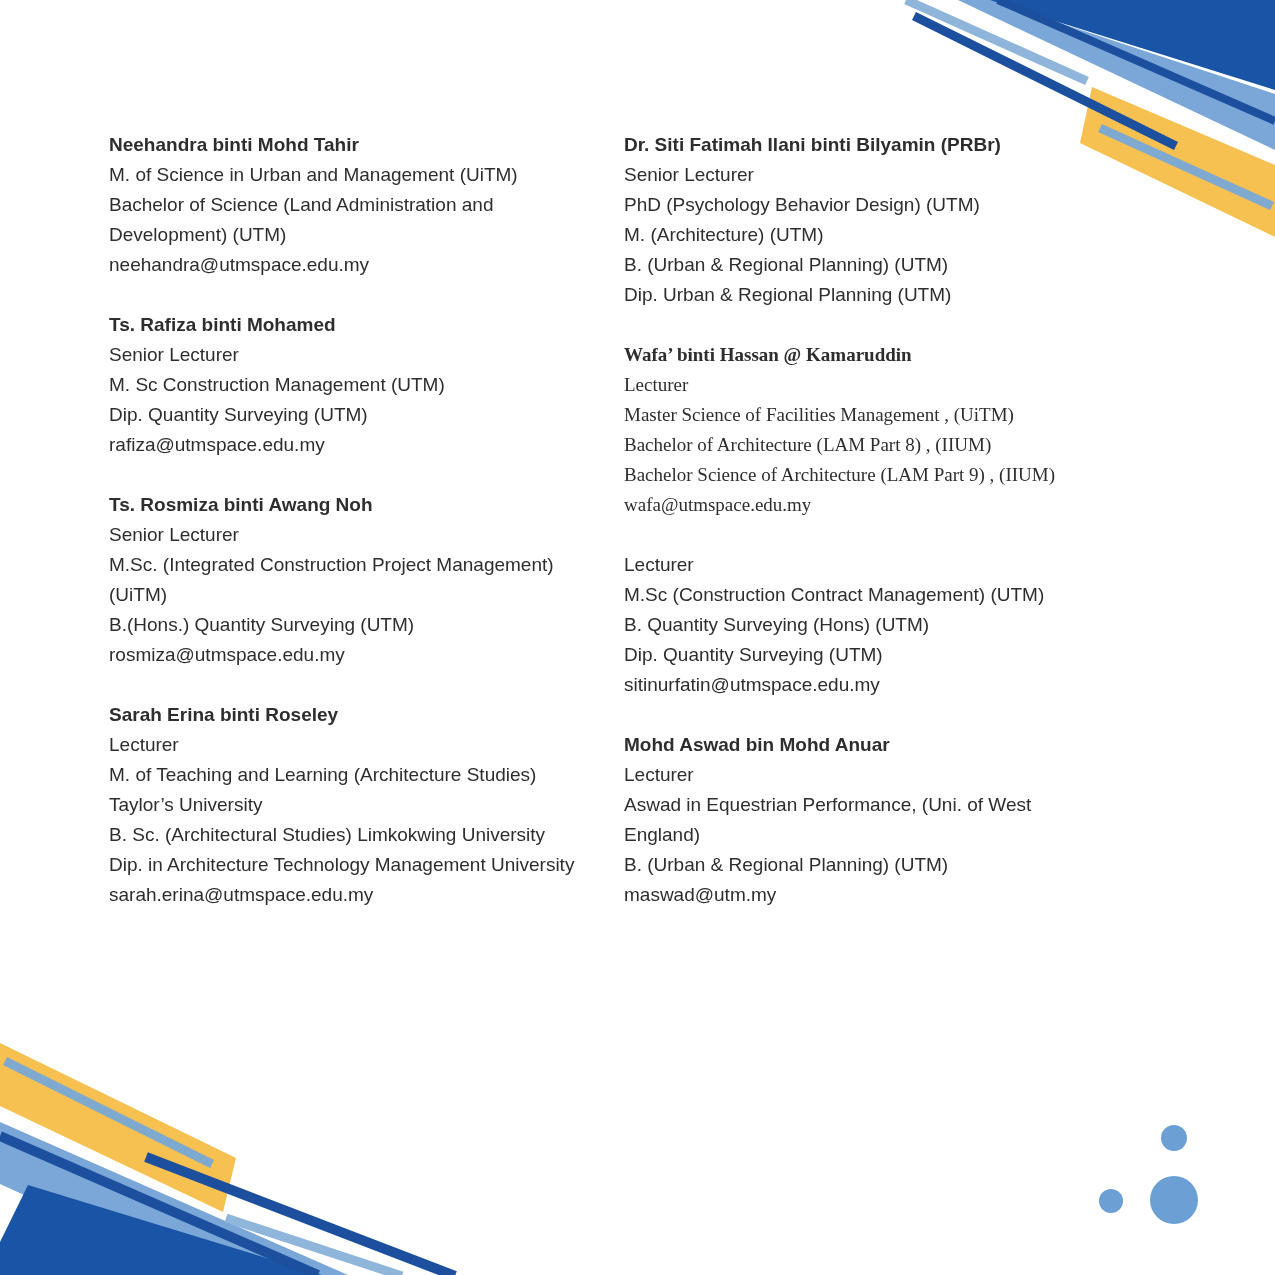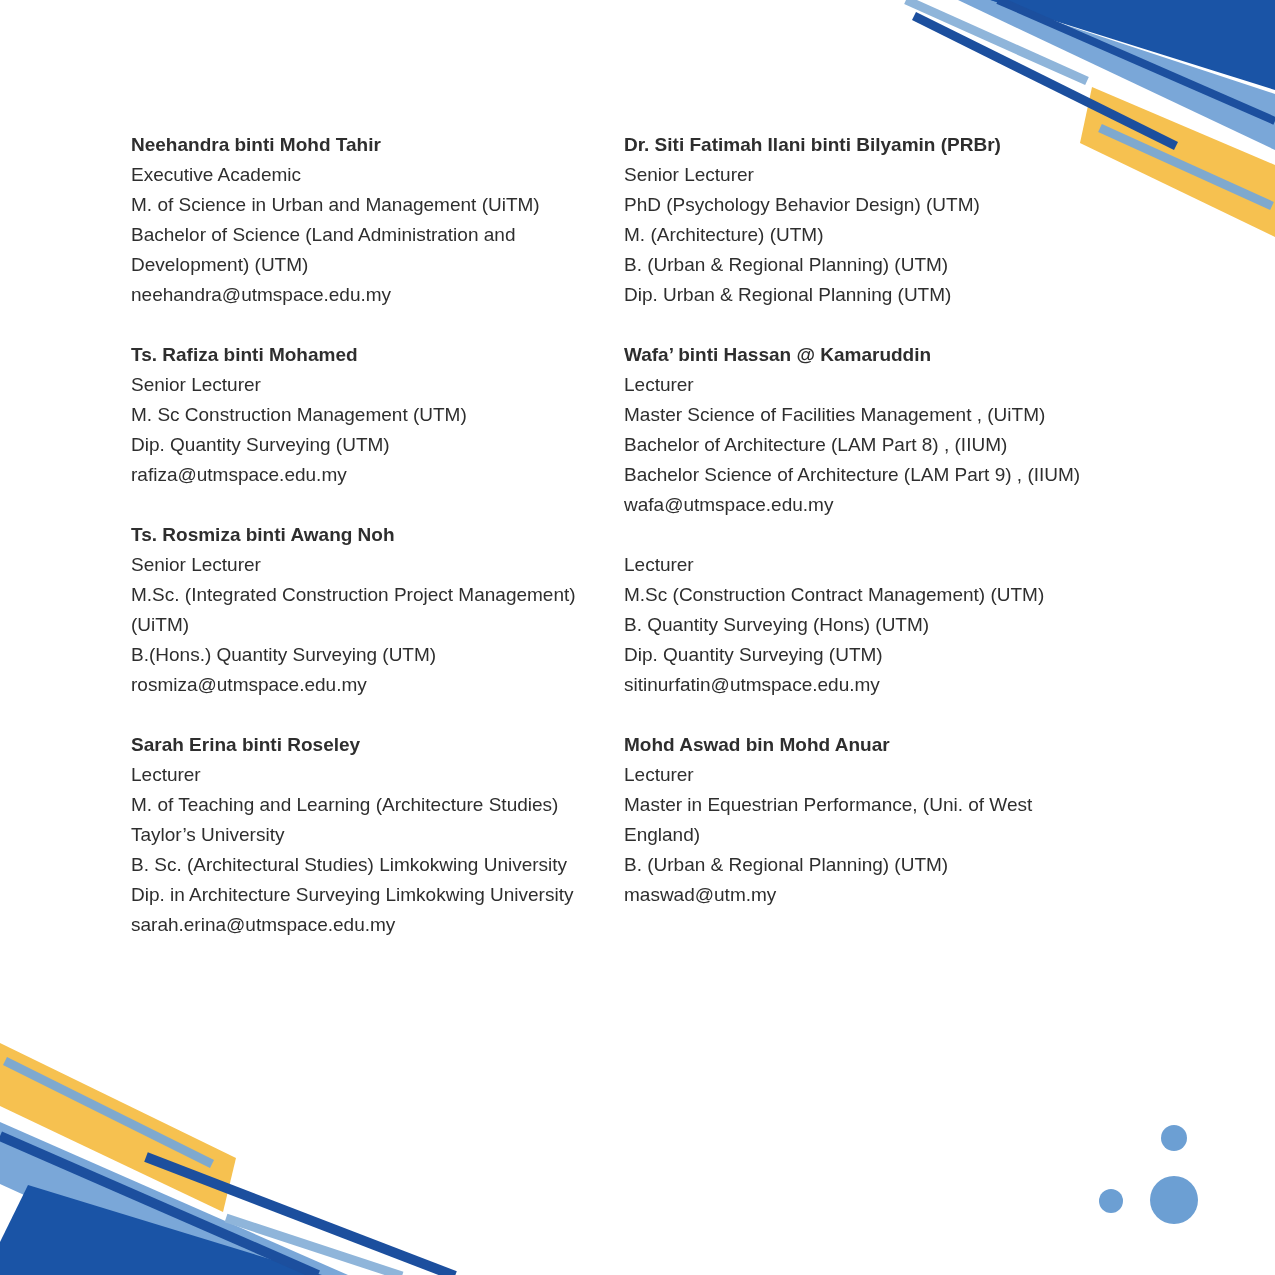--- a/index.html
+++ b/index.html
@@ -11,24 +11,24 @@
     font-family:"Liberation Sans", sans-serif;
     color:#2e2e2e;
   }
   .decor{
     position:absolute;left:0;top:0;width:1275px;height:1275px;
     pointer-events:none;
   }
   .col{
     position:absolute;top:130px;
   }
-  .col-left{left:131px;width:545px;}
+  .col-left{left:109px;width:545px;}
   .col-right{left:624px;width:610px;}
   .entry{margin:0 0 30px 0;}
-  .entry.push{margin-top:24px;}
+  .entry.push{margin-top:24px;font-family:Liberation Serif, serif;}
   .name{
     font-size:19px;font-weight:700;line-height:30px;white-space:nowrap;
   }
   .line{
     font-size:19px;font-weight:400;line-height:30px;white-space:nowrap;
   }
   .line.gap{}
 </style>
 </head>
 <body>
@@ -60,21 +60,20 @@
       <circle cx="1174" cy="1138" r="13" fill="#6c9fd3"></circle>
       <circle cx="1111" cy="1201" r="12" fill="#6c9fd3"></circle>
       <circle cx="1174" cy="1200" r="24" fill="#6c9fd3"></circle>
     </g>
   </svg>
 
   <div class="col col-left">
 
     <div class="entry">
       <div class="name">Neehandra binti Mohd Tahir</div>
-      <div class="line">Executive Academic</div>
       <div class="line">M. of Science in Urban and Management (UiTM)</div>
       <div class="line">Bachelor of Science (Land Administration and</div>
       <div class="line">Development) (UTM)</div>
       <div class="line">neehandra@utmspace.edu.my</div>
     </div>
 
     <div class="entry">
       <div class="name">Ts. Rafiza binti Mohamed</div>
       <div class="line">Senior Lecturer</div>
       <div class="line">M. Sc Construction Management (UTM)</div>
@@ -90,21 +89,21 @@
       <div class="line">B.(Hons.) Quantity Surveying (UTM)</div>
       <div class="line">rosmiza@utmspace.edu.my</div>
     </div>
 
     <div class="entry">
       <div class="name">Sarah Erina binti Roseley</div>
       <div class="line">Lecturer</div>
       <div class="line">M. of Teaching and Learning (Architecture Studies)</div>
       <div class="line">Taylor’s University</div>
       <div class="line">B. Sc. (Architectural Studies) Limkokwing University</div>
-      <div class="line">Dip. in Architecture Surveying Limkokwing University</div>
+      <div class="line">Dip. in Architecture Technology Management University</div>
       <div class="line">sarah.erina@utmspace.edu.my</div>
     </div>
 
   </div>
 
   <div class="col col-right">
 
     <div class="entry">
       <div class="name">Dr. Siti Fatimah Ilani binti Bilyamin (PRBr)</div>
       <div class="line">Senior Lecturer</div>
@@ -127,21 +126,21 @@
       <div class="line">Lecturer</div>
       <div class="line">M.Sc (Construction Contract Management) (UTM)</div>
       <div class="line">B. Quantity Surveying (Hons) (UTM)</div>
       <div class="line gap">Dip. Quantity Surveying (UTM)</div>
       <div class="line gap">sitinurfatin@utmspace.edu.my</div>
     </div>
 
     <div class="entry">
       <div class="name">Mohd Aswad bin Mohd Anuar</div>
       <div class="line">Lecturer</div>
-      <div class="line">Master in Equestrian Performance, (Uni. of West</div>
+      <div class="line">Aswad in Equestrian Performance, (Uni. of West</div>
       <div class="line">England)</div>
       <div class="line gap">B. (Urban &amp; Regional Planning) (UTM)</div>
       <div class="line gap">maswad@utm.my</div>
     </div>
 
   </div>
 
 </div>
 
 </body></html>

